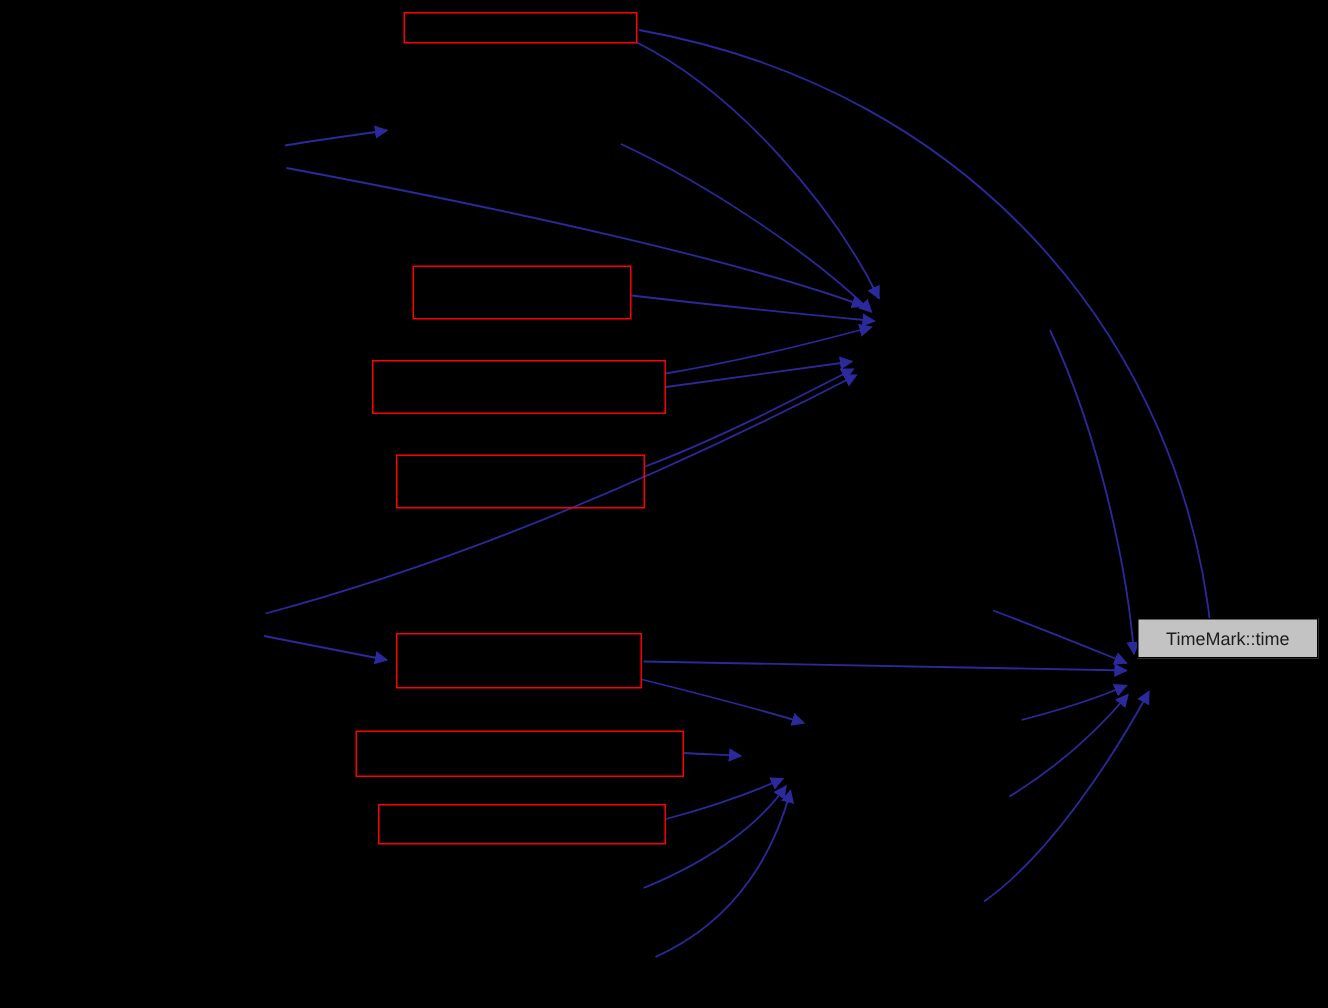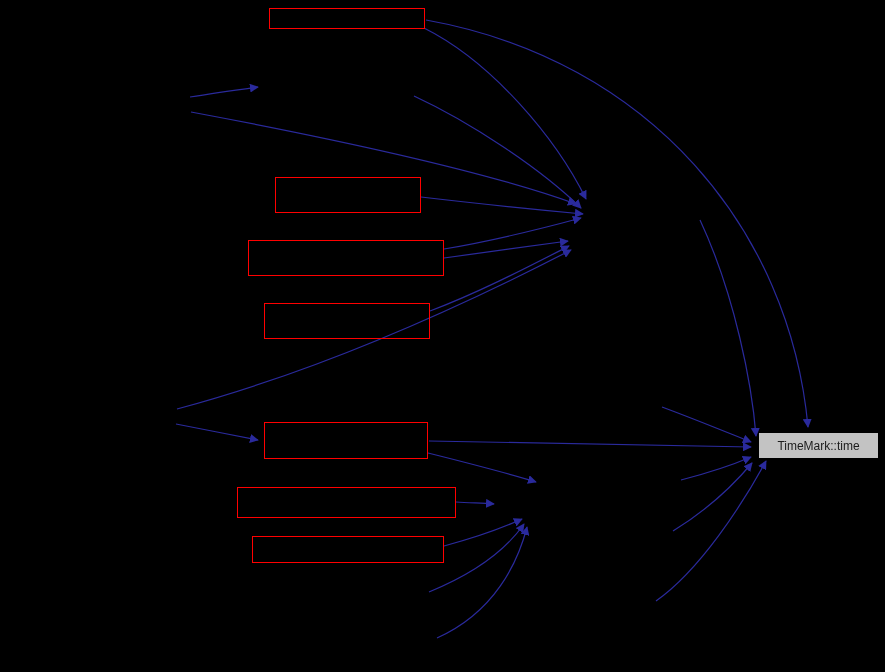--- a/index.html
+++ b/index.html
@@ -82,17 +82,17 @@
   <div id="node-layer">
       <div class="caller-node" style="left: 269px; top: 8px; width: 156px; height: 21px; border-color: rgb(255, 0, 0);"></div>
       <div class="caller-node" style="left: 275px; top: 177px; width: 146px; height: 36px; border-color: rgb(255, 0, 0);"></div>
       <div class="caller-node" style="left: 248px; top: 240px; width: 196px; height: 36px; border-color: rgb(255, 0, 0);"></div>
       <div class="caller-node" style="left: 264px; top: 303px; width: 166px; height: 36px; border-color: rgb(255, 0, 0);"></div>
       <div class="caller-node" style="left: 264px; top: 422px; width: 164px; height: 37px; border-color: rgb(255, 0, 0);"></div>
       <div class="caller-node" style="left: 237px; top: 487px; width: 219px; height: 31px; border-color: rgb(255, 0, 0);"></div>
       <div class="caller-node" style="left: 252px; top: 536px; width: 192px; height: 27px; border-color: rgb(255, 0, 0);"></div>
     </div>
 
-  <div class="focus-node" id="focus-node" style="left: 758px; top: 432px; width: 121px; height: 27px; background: rgb(195, 195, 195); border-color: rgb(0, 0, 0); color: rgb(28, 28, 28);">
+  <div class="focus-node" id="focus-node" style="left: 758px; top: 412px; width: 121px; height: 27px; background: rgb(195, 195, 195); border-color: rgb(0, 0, 0); color: rgb(28, 28, 28);">
     <span>TimeMark::time</span>
   </div>
 
 </div>
 
 </body></html>

